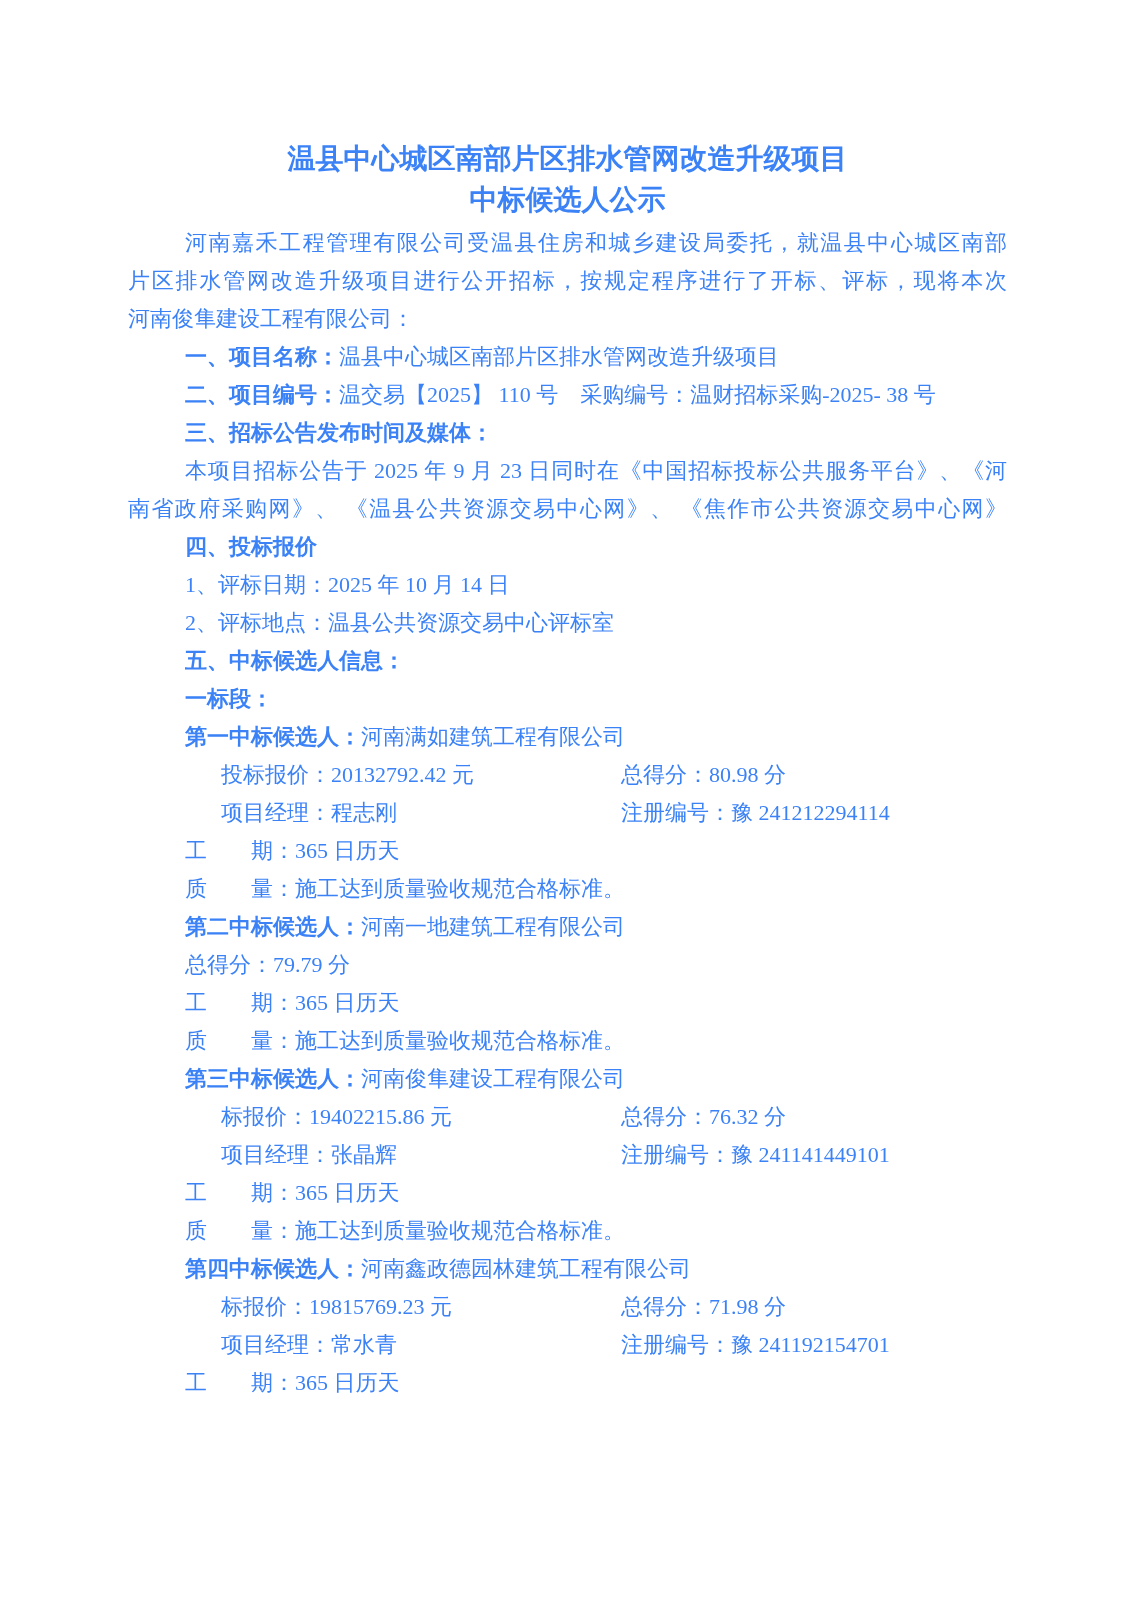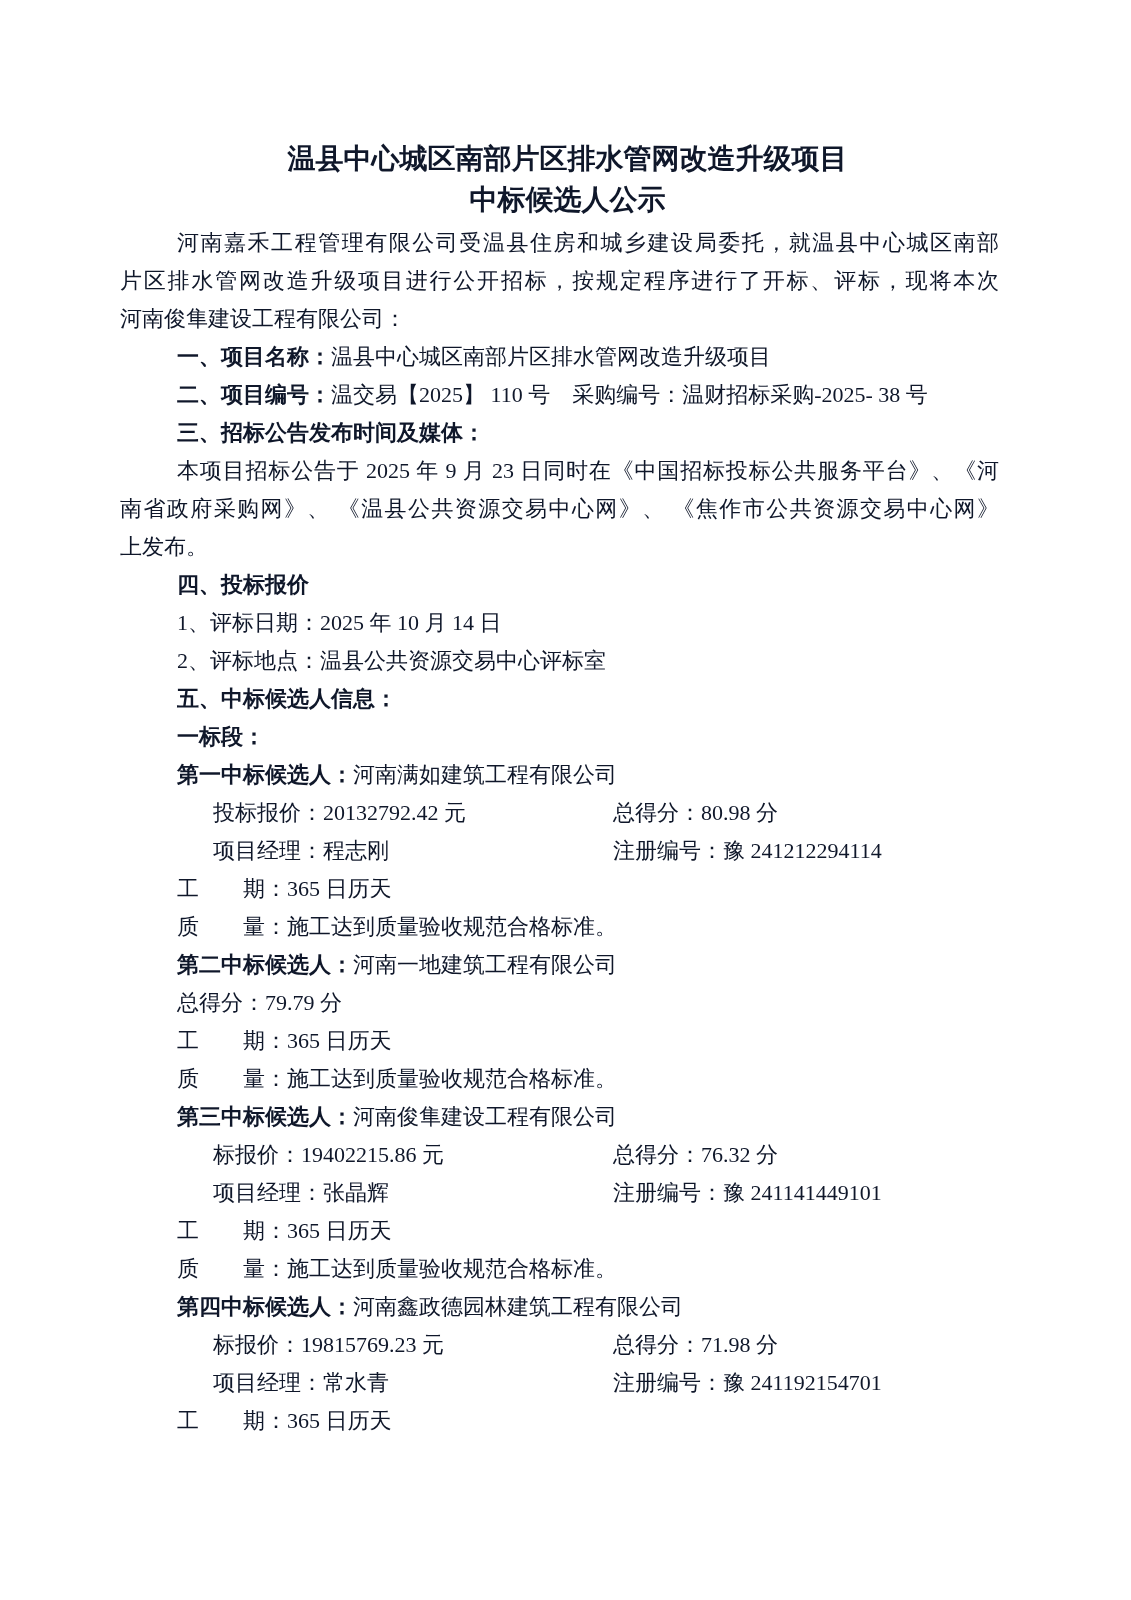--- a/index.html
+++ b/index.html
@@ -5,37 +5,37 @@
   html, body {
     margin: 0;
     padding: 0;
     background: #ffffff;
   }
   .page {
     position: relative;
     width: 1131px;
     height: 1600px;
     background: #ffffff;
-    color: #0f172a;
+    color: #3b82f6;
     overflow: hidden;
   }
   .title-block {
     position: absolute;
     left: 128px;
     top: 138px;
     width: 879px;
     text-align: center;
     font-family: "Liberation Sans", "DejaVu Sans", sans-serif;
     font-weight: bold;
     font-size: 28px;
     line-height: 41px;
   }
   .content {
     position: absolute;
-    left: 120px;
+    left: 128px;
     top: 224px;
     width: 879px;
     font-family: "Liberation Serif", "DejaVu Serif", serif;
     font-size: 22px;
     line-height: 38px;
   }
   .line {
     height: 38px;
     white-space: nowrap;
   }
@@ -73,21 +73,20 @@
     </div>
     <div class="line ind">
       <span class="b">二、项目编号：</span><span>温交易【2025】 110 号　采购编号：温财招标采购-2025- 38 号</span>
     </div>
     <div class="line ind">
       <span class="b">三、招标公告发布时间及媒体：</span>
     </div>
 
     <div class="line ind just">本项目招标公告于 2025 年 9 月 23 日同时在《中国招标投标公共服务平台》、《河</div>
     <div class="line just">南省政府采购网》、 《温县公共资源交易中心网》、 《焦作市公共资源交易中心网》</div>
-    <div class="line">上发布。</div>
 
     <div class="line ind b">四、投标报价</div>
     <div class="line ind">1、评标日期：2025 年 10 月 14 日</div>
     <div class="line ind">2、评标地点：温县公共资源交易中心评标室</div>
 
     <div class="line ind b">五、中标候选人信息：</div>
     <div class="line ind b">一标段：</div>
 
     <div class="line ind">
       <span class="b">第一中标候选人：</span><span>河南满如建筑工程有限公司</span>

